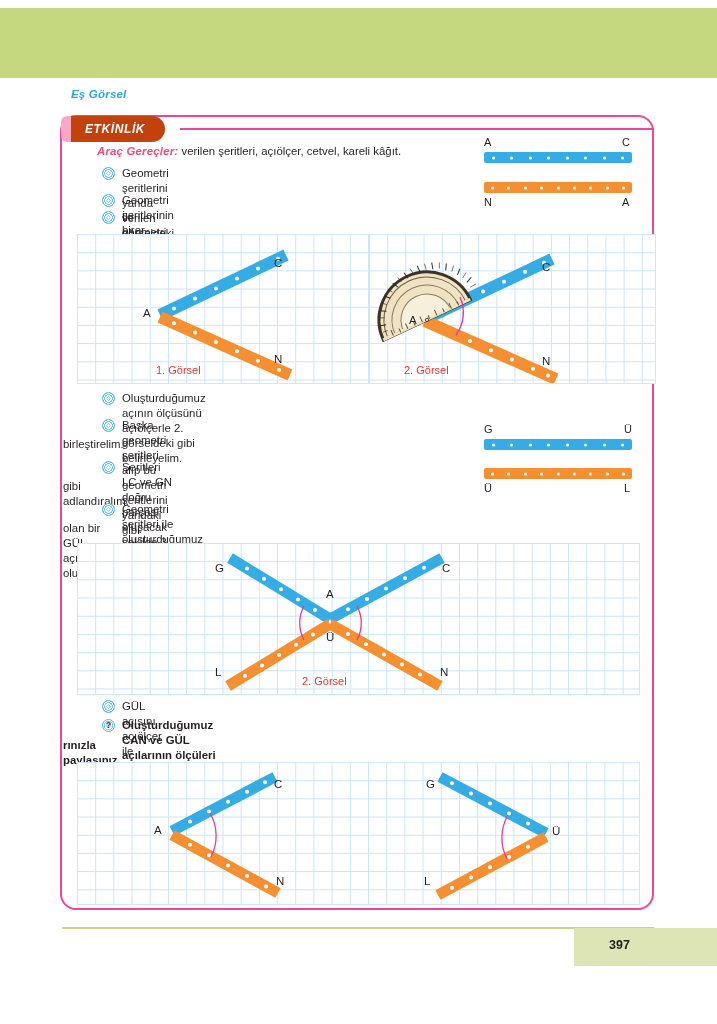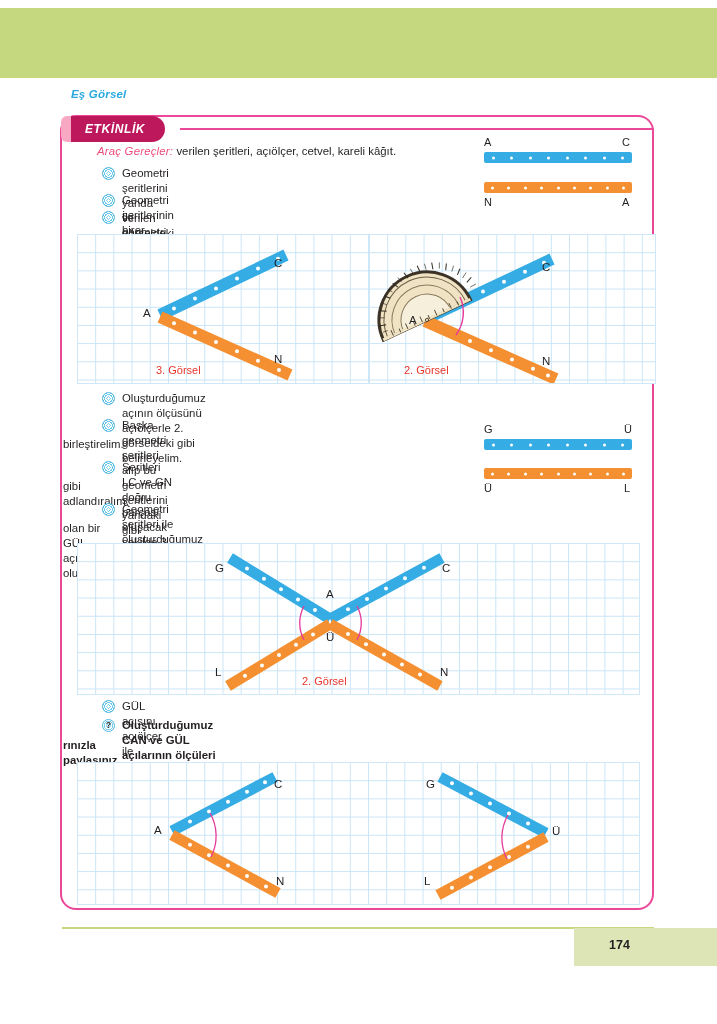--- a/index.html
+++ b/index.html
@@ -15,28 +15,28 @@
   
   .frame{
     position:absolute;left:60px;top:115px;width:594px;height:795px;
     border:2px solid #ec4899;border-radius:16px;box-sizing:border-box;
   }
   .frame-line{position:absolute;left:62px;top:927px;width:592px;height:2px;background:#c5d77f;}
   
   .badge-wrap{position:absolute;left:61px;top:116px;height:26px;display:flex;align-items:center;}
   .badge-edge{width:10px;height:26px;background:#f9a8c4;border-radius:6px 0 0 6px;}
   .badge{
-    height:26px;background:#be185d;border-radius:0 14px 14px 0;
+    height:26px;background:#c2410c;border-radius:0 14px 14px 0;
     display:flex;align-items:center;padding:0 20px 0 14px;color:#fff;
     font-size:12px;font-weight:bold;font-style:italic;letter-spacing:.6px;
   }
   .badge-rule{position:absolute;left:180px;top:128px;width:474px;height:2px;background:#ec4899;}
   
   .tool-line{position:absolute;left:97px;top:145px;font-size:11.4px;color:#231f20;white-space:nowrap;}
-  .tool-line b{color:#ee4d7d;font-weight:normal;font-style:italic;letter-spacing:.2px;}
+  .tool-line b{color:#ee4d7d;font-weight:bold;font-style:italic;letter-spacing:.2px;}
   .bullet{position:absolute;font-size:11.4px;color:#231f20;line-height:15px;}
   .bi{
     position:absolute;width:13px;height:13px;border-radius:50%;
     background:radial-gradient(circle,#ffffff 0 14%,#7fd3ef 14% 28%,#ffffff 28% 42%,#6cc9ea 42% 56%,#ffffff 56% 68%,#54bfe6 68% 82%,#ffffff 82% 100%);
     border:1px solid #4fb8e0;box-sizing:border-box;
   }
   .bi.q{
     background:radial-gradient(circle,#ffffff 0 18%,#9fdcf2 18% 34%,#ffffff 34% 48%,#7ccdec 48% 64%,#ffffff 64% 76%,#4fb8e0 76% 100%);
     display:flex;align-items:center;justify-content:center;
     font-size:9px;font-weight:bold;color:#333;
@@ -144,21 +144,21 @@
           <circle cx="138" cy="106.9" r="2"></circle>
         <circle cx="159" cy="116.3" r="2"></circle>
           <circle cx="180" cy="125.7" r="2"></circle>
           <circle cx="201" cy="135" r="2"></circle>
       </g>
     </g>
   </svg>
   <div class="fl" style="left:65px;top:72px;">A</div>
   <div class="fl" style="left:196px;top:22px;">C</div>
   <div class="fl" style="left:196px;top:118px;">N</div>
-  <div class="caption" style="left:78px;top:129px;">3. Görsel</div>
+  <div class="caption" style="left:78px;top:129px;">1. Görsel</div>
 </div>
 
 <div class="fig" style="left:369px;top:234px;width:285px;height:148px;">
   <div class="grid"></div>
   <svg width="285" height="148" viewBox="0 0 285 148">
     <g>
       <line x1="55" y1="84" x2="182" y2="24" stroke="#35ace4" stroke-width="12"></line>
       <g fill="#fff">
         <circle cx="92" cy="66.5" r="2"></circle>
           <circle cx="113" cy="56.6" r="2"></circle>
@@ -394,13 +394,13 @@
   </svg>
   <div class="fl" style="left:76px;top:61px;">A</div>
   <div class="fl" style="left:196px;top:15px;">C</div>
   <div class="fl" style="left:198px;top:112px;">N</div>
   <div class="fl" style="left:348px;top:15px;">G</div>
   <div class="fl" style="left:474px;top:62px;">Ü</div>
   <div class="fl" style="left:346px;top:112px;">L</div>
 </div>
 
 <div class="pagebox"></div>
-<div class="pagenum">174</div>
+<div class="pagenum">397</div>
 
 </body></html>

